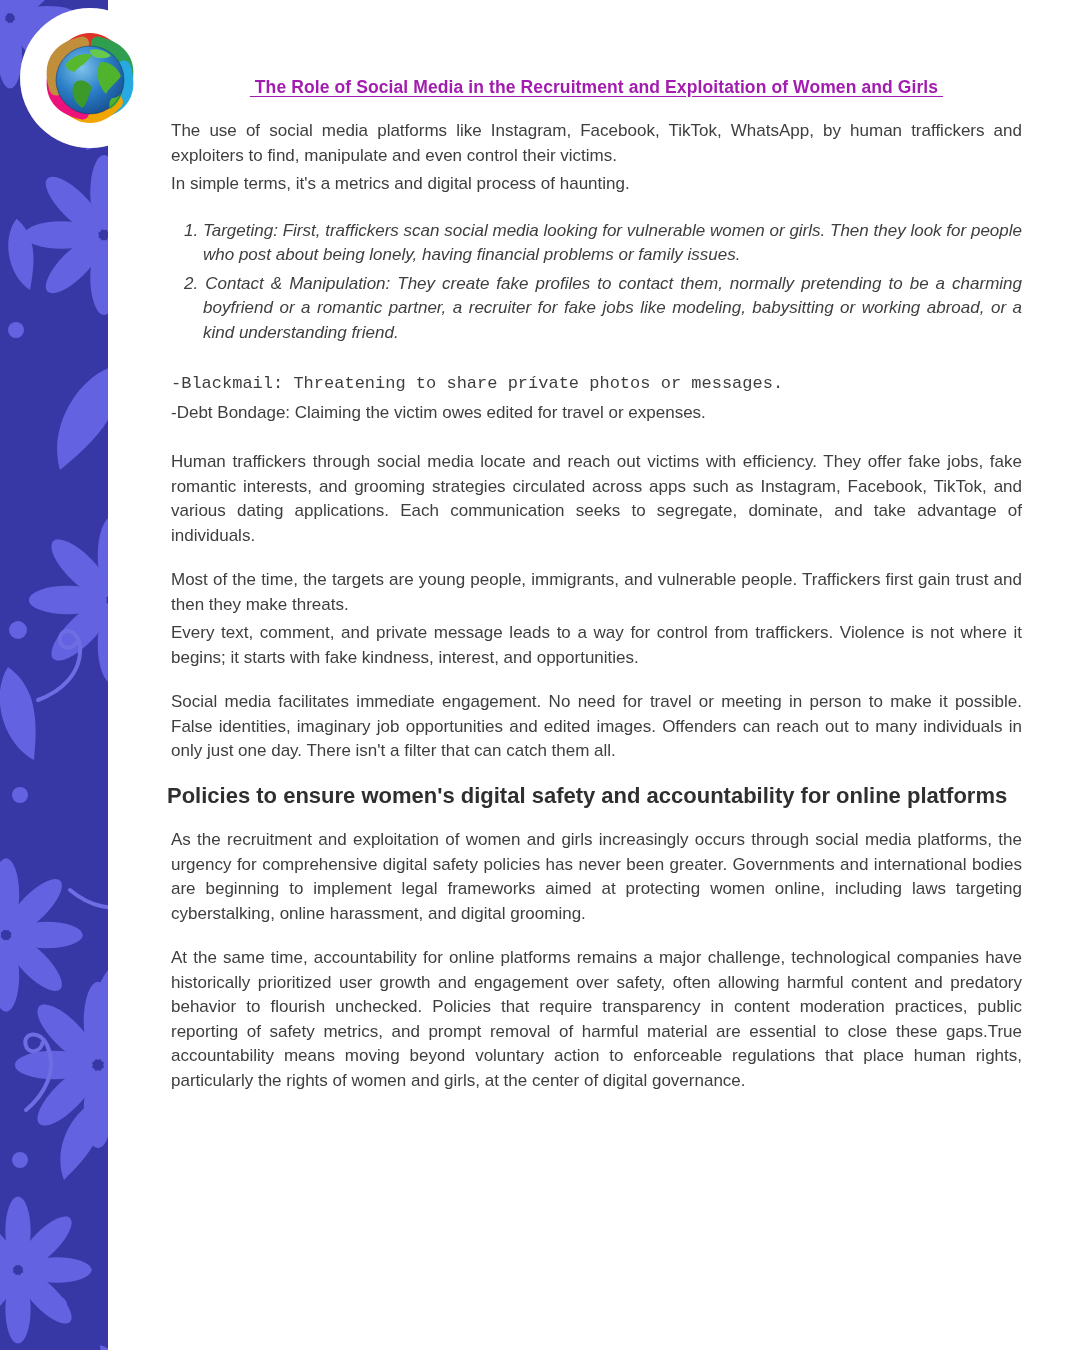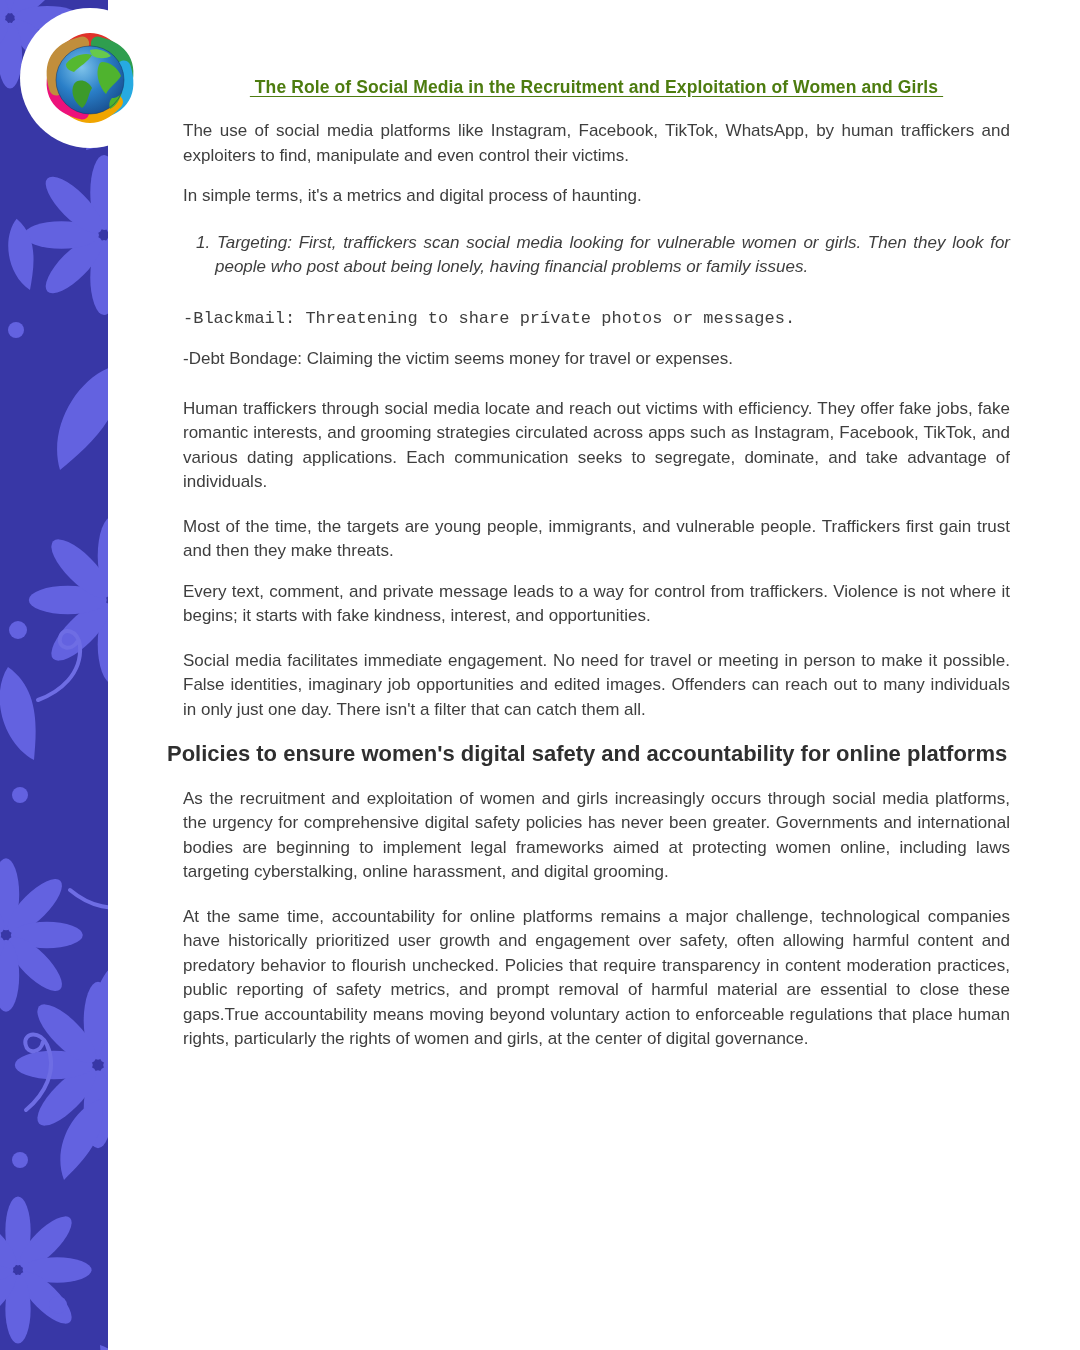--- a/index.html
+++ b/index.html
@@ -17,24 +17,24 @@
   
   .logo { position:absolute; left:18px; top:6px; width:144px; height:144px; }
 
   
   .content {
     position:absolute; left:167px; top:76px; width:859px;
     color:#3e3e3e; font-size:17px; line-height:24.5px;
   }
   .title {
     margin:0; font-size:17.5px; line-height:22px; font-weight:bold;
-    color:#4d7c0f; text-align:center; text-decoration:underline;
+    color:#a21caf; text-align:center; text-decoration:underline;
     text-underline-offset:3px; letter-spacing:0.1px;
   }
-  p { margin:16px; }
+  p { margin:4px; }
   .just { text-align:justify; }
   .mt { margin-top:21px; }
   .mt3 { margin-top:27px;font-family:Liberation Mono, monospace; }
   .mt4 { margin-top:25px; }
   .mt5 { margin-top:20px; }
   .steps { margin-top:22px;font-style:italic; }
   .li { padding-left:32px; text-indent:-19px; text-align:justify; }
   .subheading {
     margin:20px 0 0 0; font-size:22px; line-height:24.5px;
     font-weight:bold; color:#2f2f2f;
@@ -140,24 +140,25 @@
 
   <main class="content">
 
     <h1 class="title">&nbsp;The Role of Social Media in the Recruitment and Exploitation of Women and Girls&nbsp;</h1>
 
     <p class="just mt">The use of social media platforms like Instagram, Facebook, TikTok, WhatsApp, by human traffickers and exploiters to find, manipulate and even control their victims.</p>
     <p>In simple terms, it's a metrics and digital process of haunting.</p>
 
     <div class="steps">
       <p class="li">1. Targeting: First, traffickers scan social media looking for vulnerable women or girls. Then they look for people who post about being lonely, having financial problems or family issues.</p>
+      <p class="li">2. Contact &amp; Manipulation: They create fake profiles to contact them, normally pretending to be a charming boyfriend or a romantic partner, a recruiter for fake jobs like modeling, babysitting or working abroad, or a kind understanding friend.</p>
     </div>
 
     <p class="mt3">-Blackmail: Threatening to share prívate photos or messages.</p>
-    <p>-Debt Bondage: Claiming the victim seems money for travel or expenses.</p>
+    <p>-Debt Bondage: Claiming the victim owes edited for travel or expenses.</p>
 
     <div class="mt4">
       <p class="just">Human traffickers through social media locate and reach out victims with efficiency. They offer fake jobs, fake romantic interests, and grooming strategies circulated across apps such as Instagram, Facebook, TikTok, and various dating applications. Each communication seeks to segregate, dominate, and take advantage of individuals.</p>
     </div>
 
     <div class="mt5">
       <p class="just">Most of the time, the targets are young people, immigrants, and vulnerable people. Traffickers first gain trust and then they make threats.</p>
       <p class="just">Every text, comment, and private message leads to a way for control from traffickers. Violence is not where it begins; it starts with fake kindness, interest, and opportunities.</p>
     </div>
 

